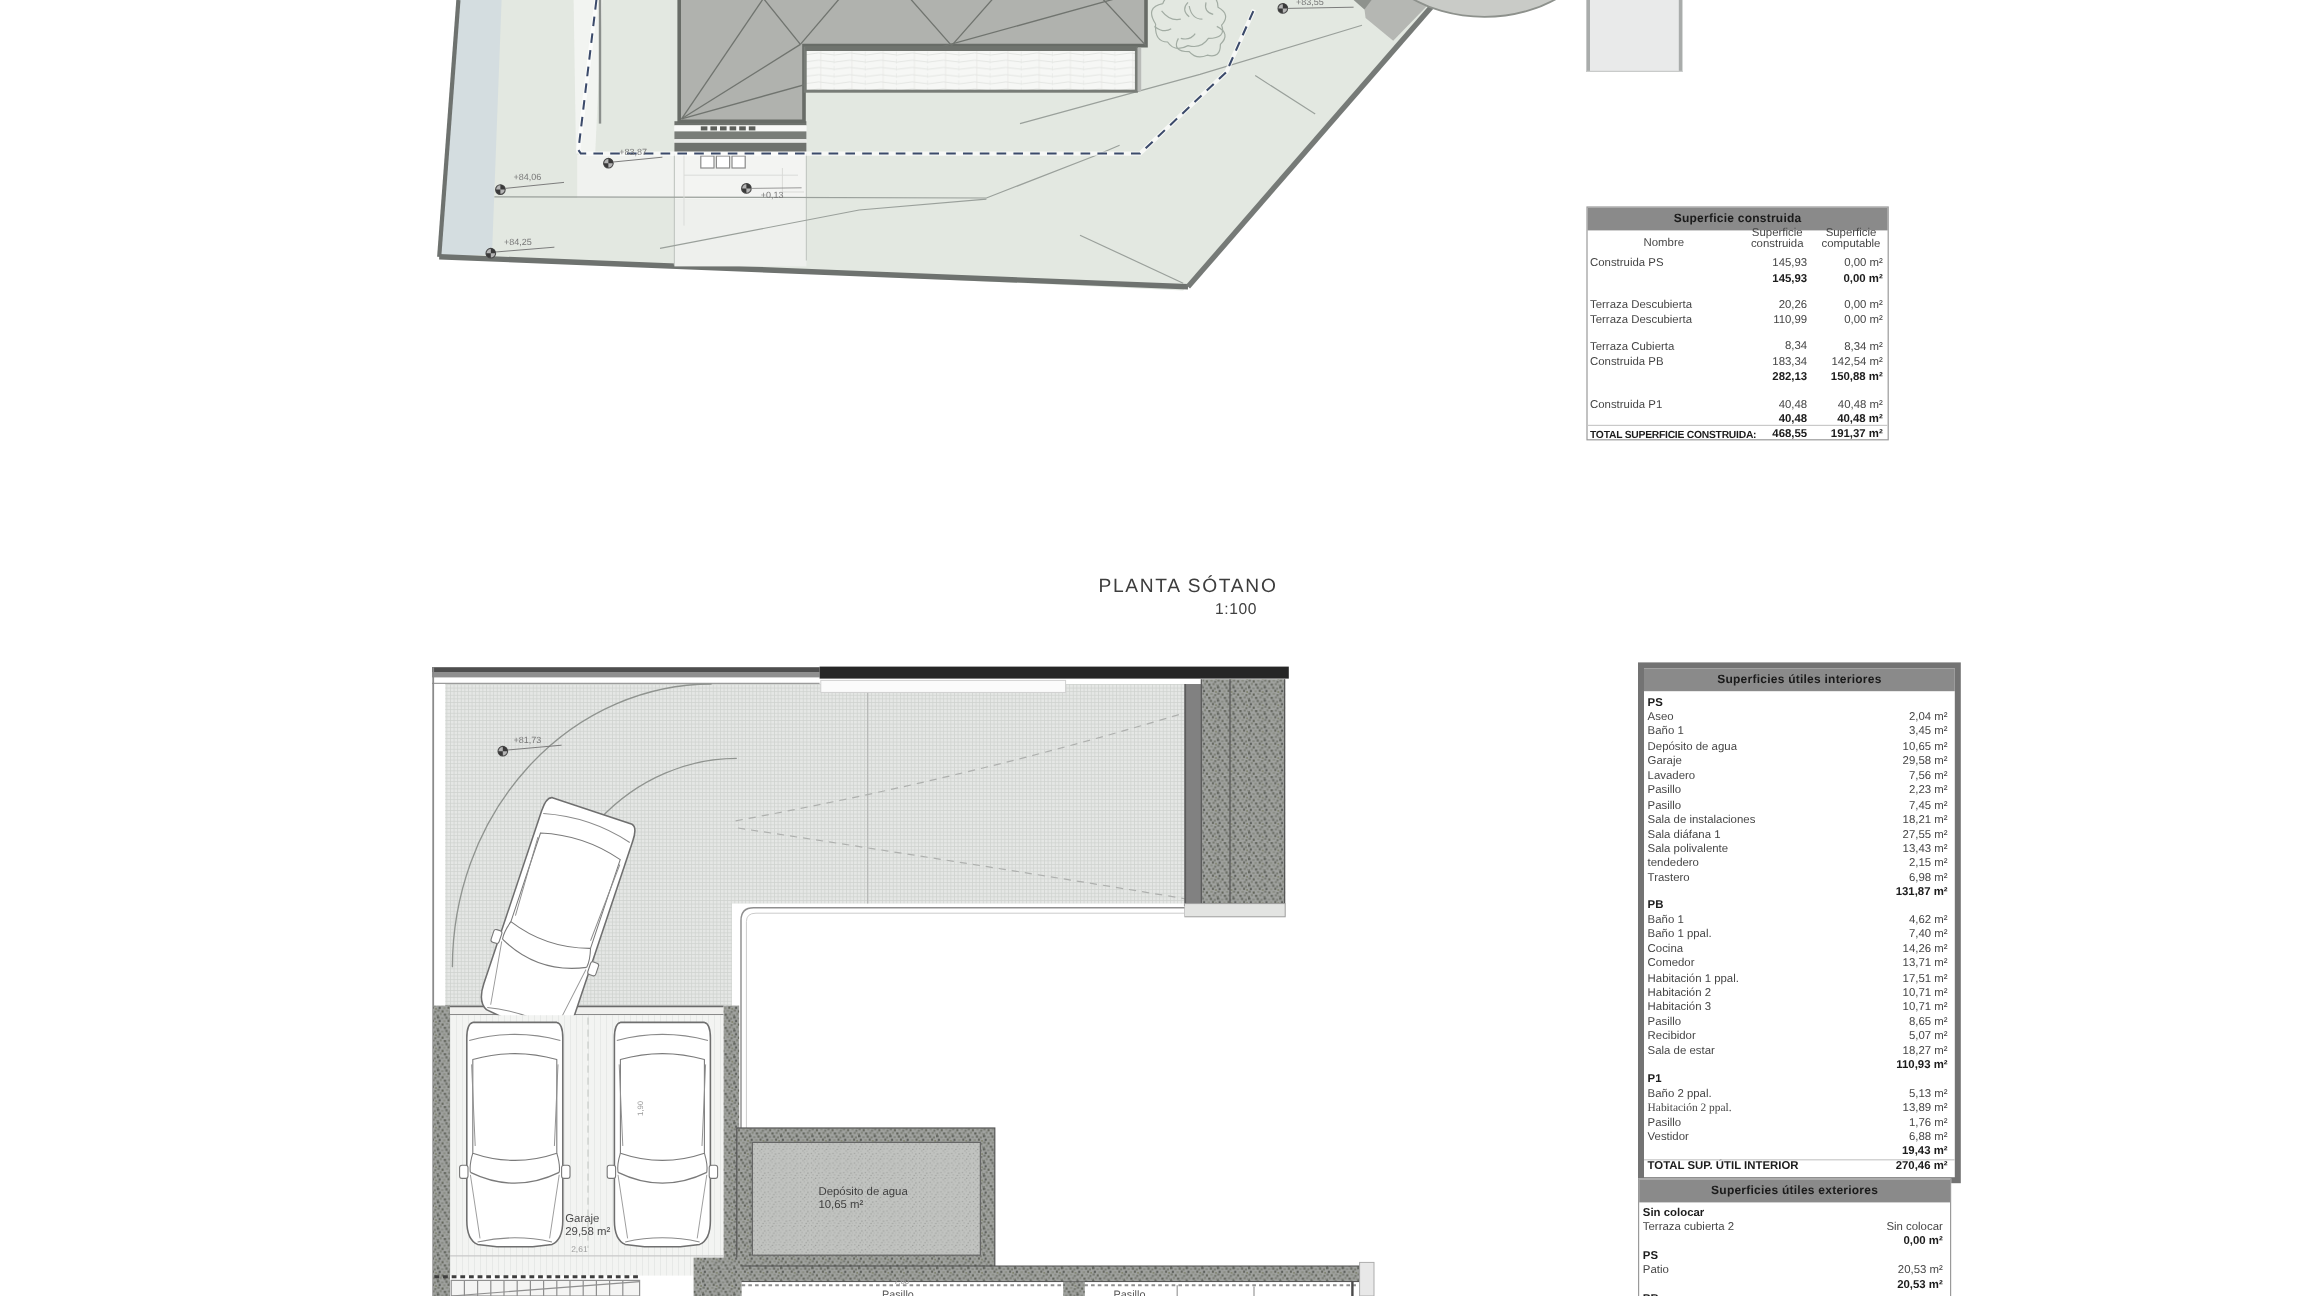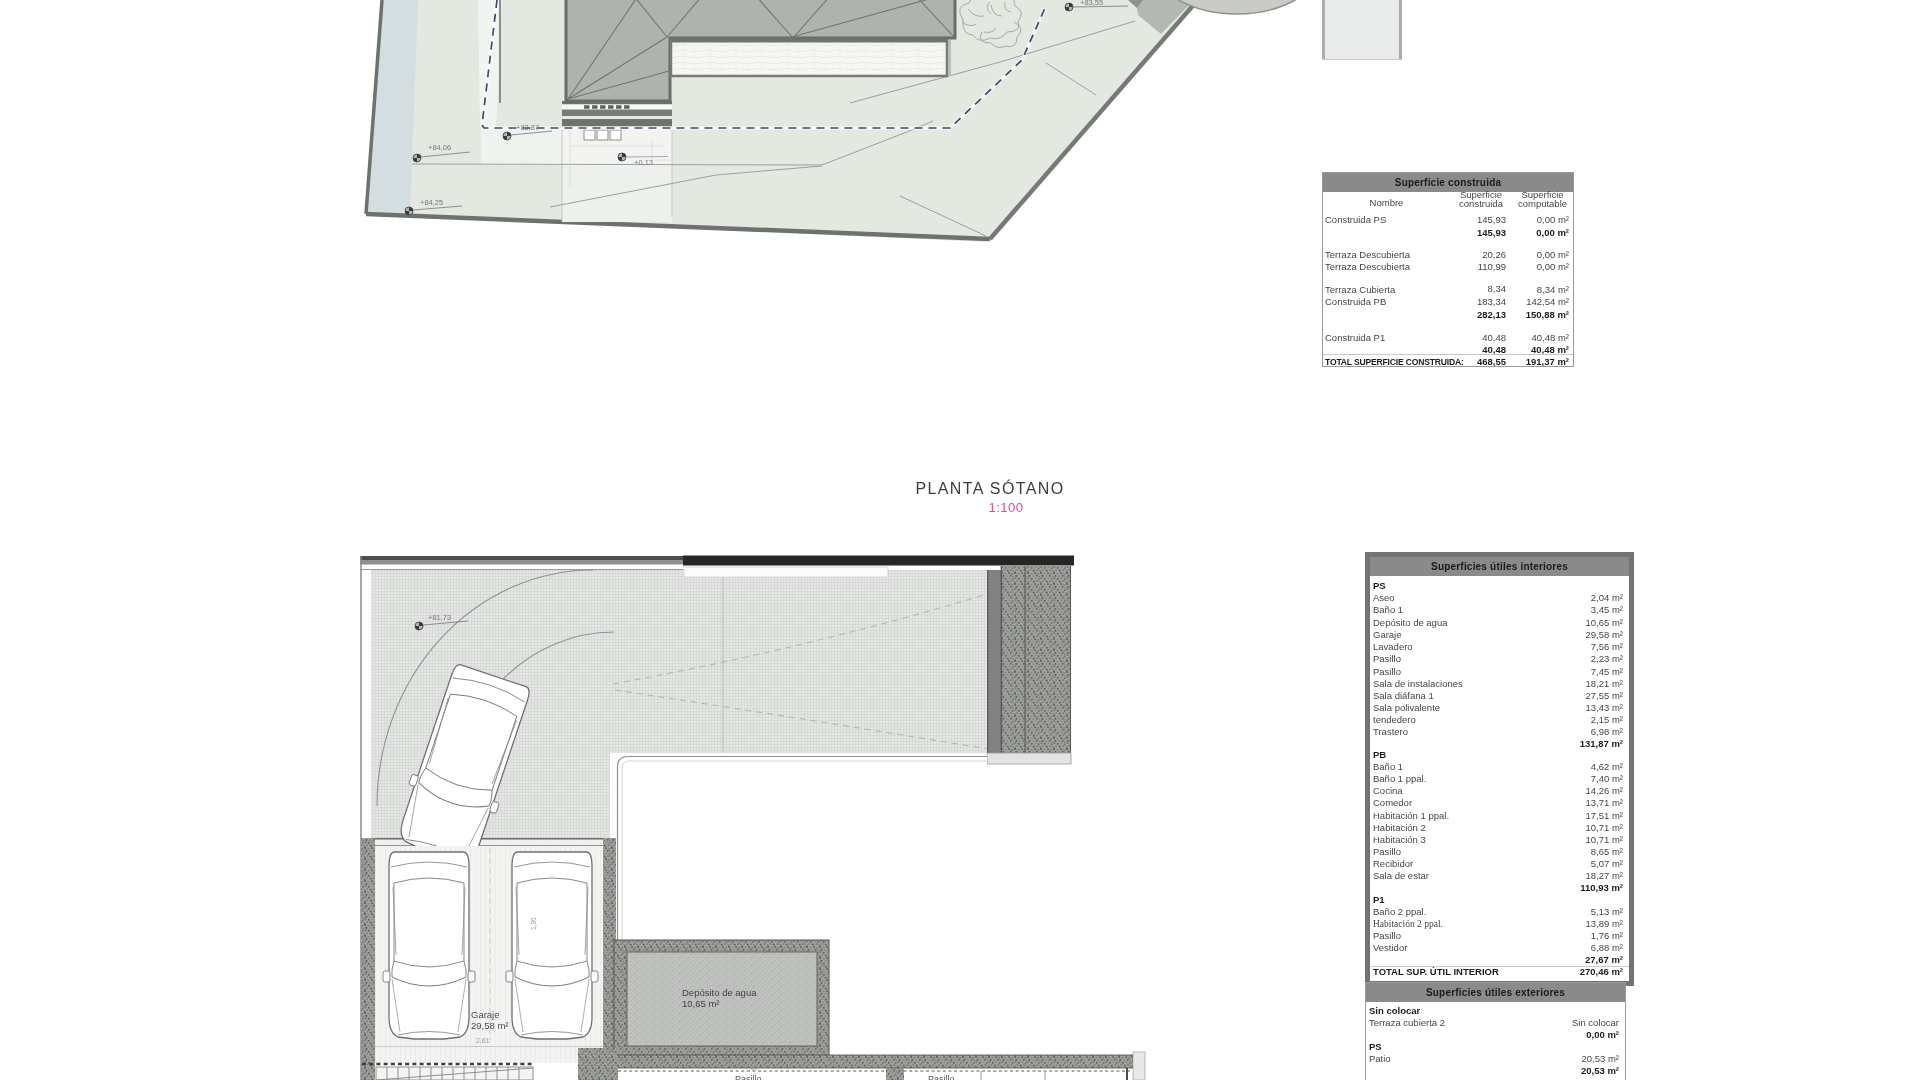--- a/index.html
+++ b/index.html
@@ -384,37 +384,37 @@
   <div class="row v b" style="left:0;top:324.5px;width:253px;">110,93 m²</div>
   <div class="row b" style="left:3px;top:336.5px;">P1</div>
   <div class="row" style="left:3px;top:348.5px;">Baño 2 ppal.</div>
   <div class="row v" style="left:0;top:348.5px;width:253px;">5,13 m²</div>
   <div class="row" style="left:3px;top:360.5px;font-family:Liberation Serif, serif;">Habitación 2 ppal.</div>
   <div class="row v" style="left:0;top:360.5px;width:253px;">13,89 m²</div>
   <div class="row" style="left:3px;top:372.5px;">Pasillo</div>
   <div class="row v" style="left:0;top:372.5px;width:253px;">1,76 m²</div>
   <div class="row" style="left:3px;top:384.5px;">Vestidor</div>
   <div class="row v" style="left:0;top:384.5px;width:253px;">6,88 m²</div>
-  <div class="row v b" style="left:0;top:396.5px;width:253px;">27,67 m²</div>
+  <div class="row v b" style="left:0;top:396.5px;width:253px;">19,43 m²</div>
   <div class="row b" style="left:3px;top:408.5px;">TOTAL SUP. ÚTIL INTERIOR</div>
   <div class="row v b" style="left:0;top:408.5px;width:253px;">270,46 m²</div>
   <div style="position:absolute;left:0;top:409px;width:100%;border-top:1px solid #c9c9c9;"></div>
 </div>
 
 <div class="tbl" id="t3" style="left:1365px;top:982px;width:259px;height:98px;border:1px solid #9a9a9a;border-bottom:none;">
   <div class="hdr">Superficies útiles exteriores</div>
   <div class="row b" style="left:3px;top:21.5px;">Sin colocar</div>
   <div class="row" style="left:3px;top:33.5px;">Terraza cubierta 2</div>
   <div class="row v" style="left:0;top:33.5px;width:253px;">Sin colocar</div>
   <div class="row v b" style="left:0;top:45.5px;width:253px;">0,00 m²</div>
   <div class="row b" style="left:3px;top:57.5px;">PS</div>
   <div class="row" style="left:3px;top:70.0px;">Patio</div>
   <div class="row v" style="left:0;top:70.0px;width:253px;">20,53 m²</div>
   <div class="row v b" style="left:0;top:82.0px;width:253px;">20,53 m²</div>
   <div class="row b" style="left:3px;top:94.0px;">PB</div>
 </div>
 
 <div style="position:absolute;left:840px;top:480px;width:300px;text-align:center;color:#3d3d3d;
      font-size:16px;letter-spacing:1.4px;">PLANTA SÓTANO</div>
-<div style="position:absolute;left:856px;top:500px;width:300px;text-align:center;color:#ec4899;
+<div style="position:absolute;left:880px;top:500px;width:300px;text-align:center;color:#404040;
      font-size:13px;letter-spacing:0.5px;">1:100</div>
 
 </div>
 
 </body></html>

